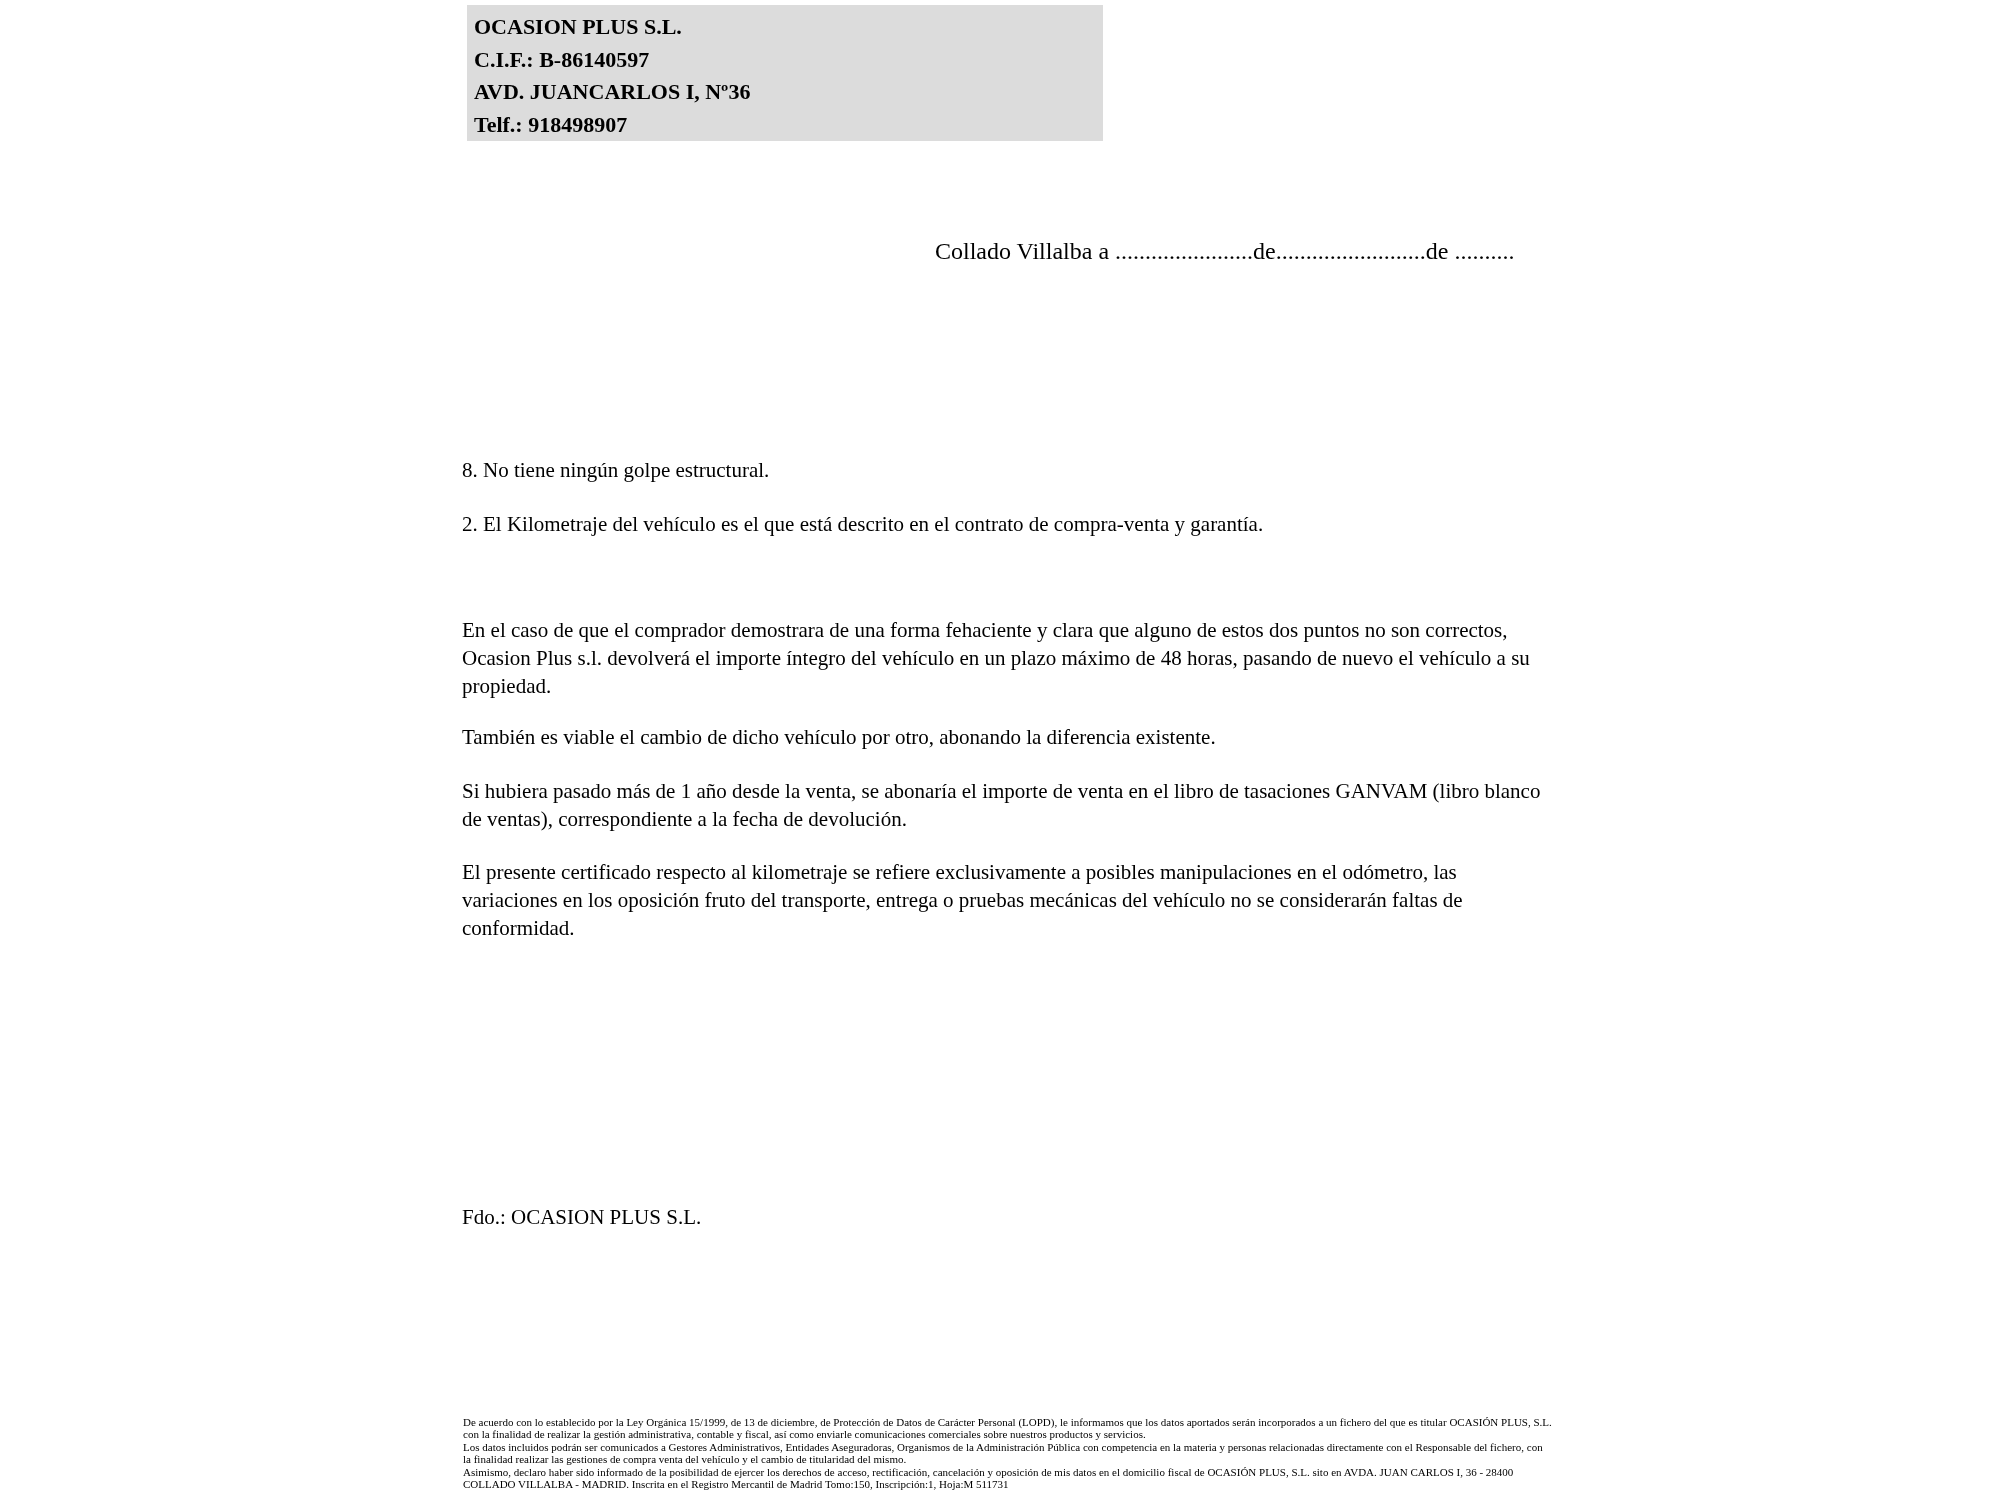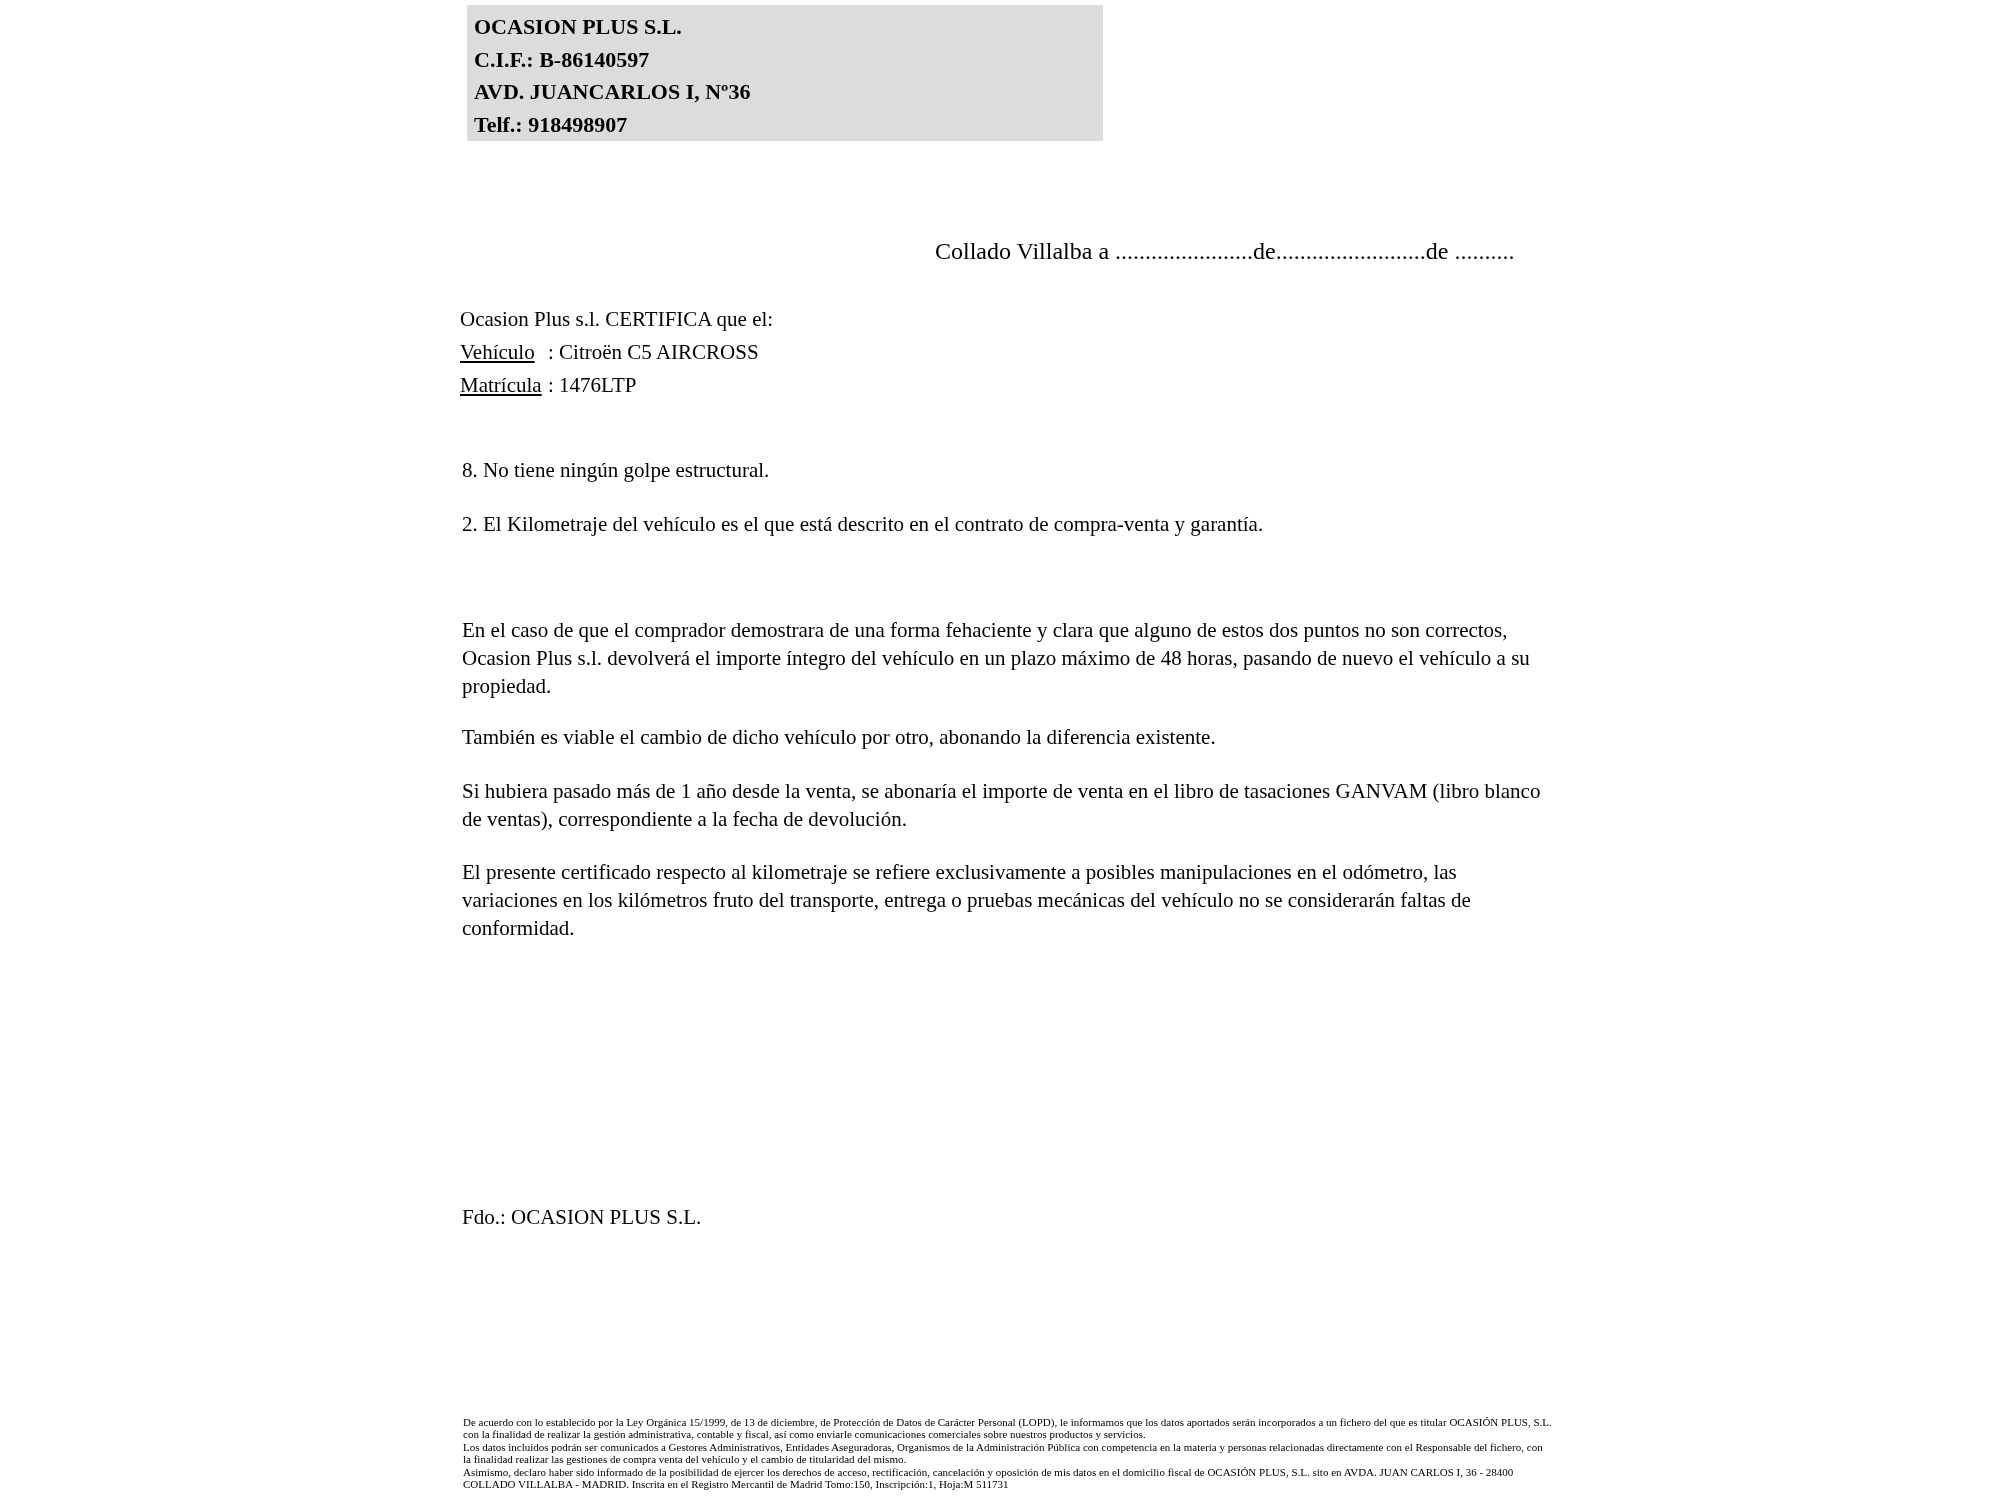--- a/index.html
+++ b/index.html
@@ -87,37 +87,28 @@
 
   <div class="header-box">
     <div class="hline">OCASION PLUS S.L.</div>
     <div class="hline">C.I.F.: B-86140597</div>
     <div class="hline">AVD. JUANCARLOS I, Nº36</div>
     <div class="hline">Telf.: 918498907</div>
   </div>
 
   <div class="date-line">Collado Villalba a .......................de.........................de ..........</div>
 
-  <div class="certify">
-    <div class="row">Ocasion Plus s.l. CERTIFICA que el:</div>
-    <div class="row">
-      <span class="lbl">Vehículo</span><span>: Citroën C5 AIRCROSS</span>
-    </div>
-    <div class="row">
-      <span class="lbl">Matrícula</span><span>: 1476LTP</span>
-    </div>
-  </div>
 
   <div class="block pt1">8. No tiene ningún golpe estructural.</div>
   <div class="block pt2">2. El Kilometraje del vehículo es el que está descrito en el contrato de compra-venta y garantía.</div>
 
   <div class="block par1">En el caso de que el comprador demostrara de una forma fehaciente y clara que alguno de estos dos puntos no son correctos, Ocasion Plus s.l. devolverá el importe íntegro del vehículo en un plazo máximo de 48 horas, pasando de nuevo el vehículo a su propiedad.</div>
   <div class="block par2">También es viable el cambio de dicho vehículo por otro, abonando la diferencia existente.</div>
   <div class="block par3">Si hubiera pasado más de 1 año desde la venta, se abonaría el importe de venta en el libro de tasaciones GANVAM (libro blanco de ventas), correspondiente a la fecha de devolución.</div>
-  <div class="block par4">El presente certificado respecto al kilometraje se refiere exclusivamente a posibles manipulaciones en el odómetro, las variaciones en los kilómetros fruto del transporte, entrega o pruebas mecánicas del vehículo no se considerarán faltas de conformidad.</div>
+  <div class="block par4">El presente certificado respecto al kilometraje se refiere exclusivamente a posibles manipulaciones en el odómetro, las variaciones en los oposición fruto del transporte, entrega o pruebas mecánicas del vehículo no se considerarán faltas de conformidad.</div>
 
   <div class="block signature">Fdo.: OCASION PLUS S.L.</div>
 
   <div class="legal">
     <p>De acuerdo con lo establecido por la Ley Orgánica 15/1999, de 13 de diciembre, de Protección de Datos de Carácter Personal (LOPD), le informamos que los datos aportados serán incorporados a un fichero del que es titular OCASIÓN PLUS, S.L. con la finalidad de realizar la gestión administrativa, contable y fiscal, así como enviarle comunicaciones comerciales sobre nuestros productos y servicios.</p>
     <p>Los datos incluidos podrán ser comunicados a Gestores Administrativos, Entidades Aseguradoras, Organismos de la Administración Pública con competencia en la materia y personas relacionadas directamente con el Responsable del fichero, con la finalidad realizar las gestiones de compra venta del vehículo y el cambio de titularidad del mismo.</p>
     <p>Asimismo, declaro haber sido informado de la posibilidad de ejercer los derechos de acceso, rectificación, cancelación y oposición de mis datos en el domicilio fiscal de OCASIÓN PLUS, S.L. sito en AVDA. JUAN CARLOS I, 36 - 28400 COLLADO VILLALBA - MADRID. Inscrita en el Registro Mercantil de Madrid Tomo:150, Inscripción:1, Hoja:M 511731</p>
   </div>
 
 </div>

